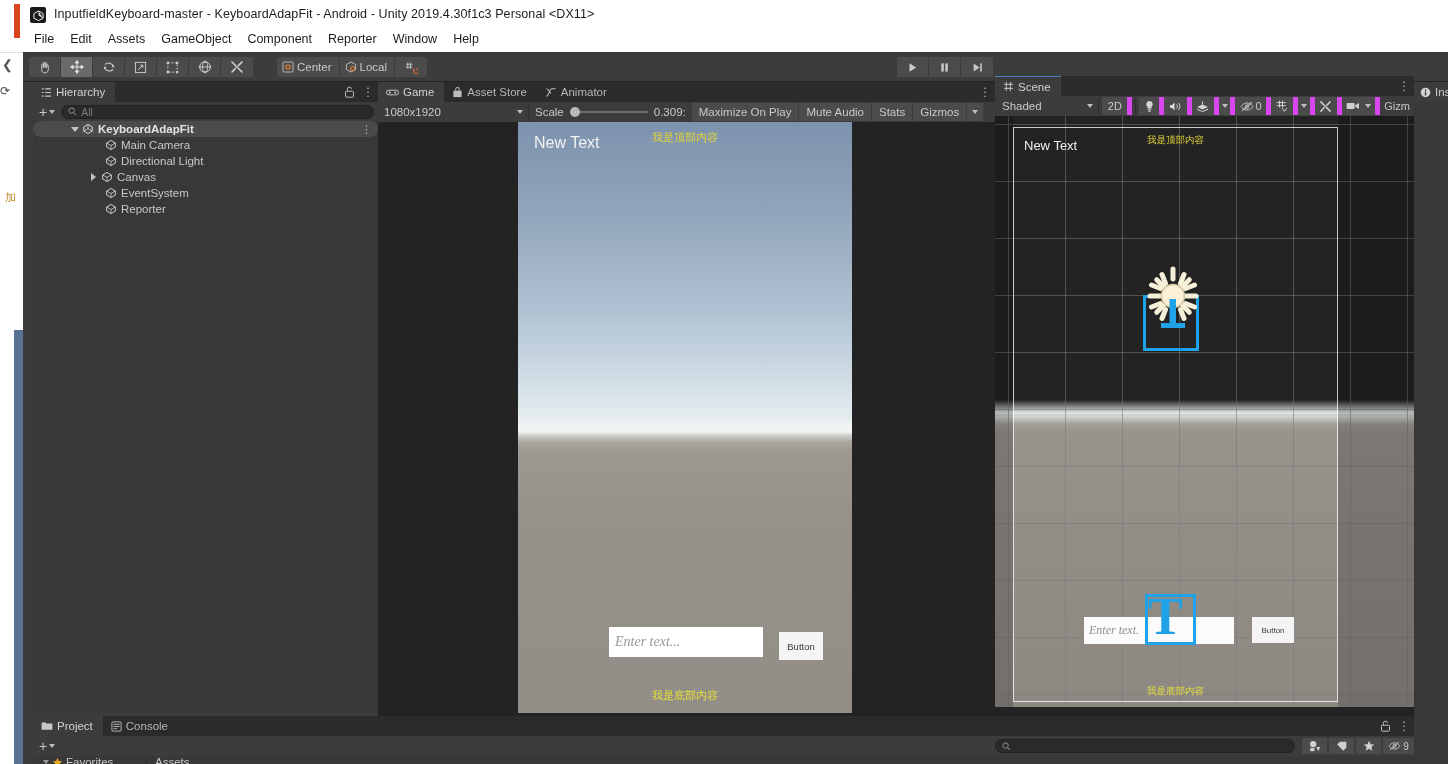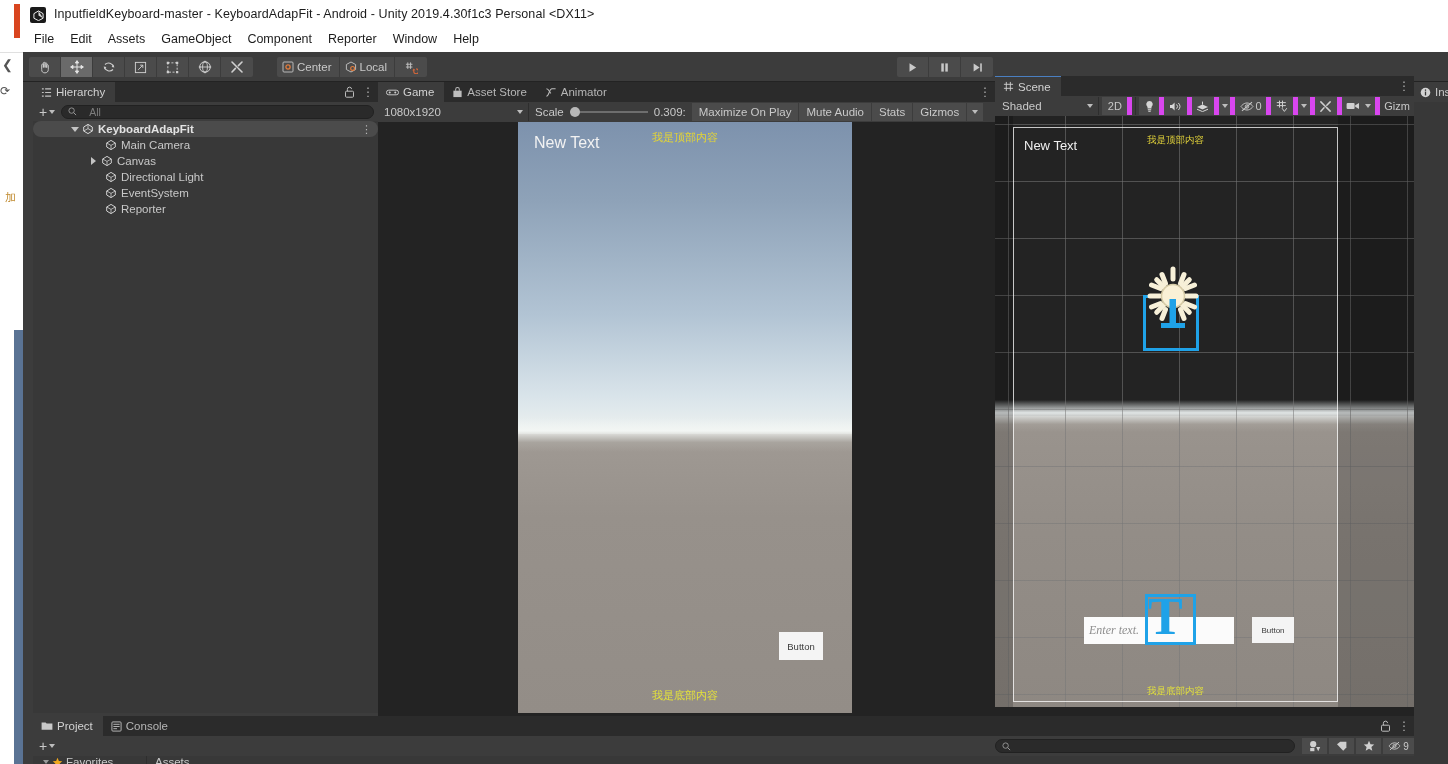--- a/index.html
+++ b/index.html
@@ -66,21 +66,21 @@
 
   
   #hierarchy { left: 10px; top: 82px; width: 345px; height: 631px; background: #383838; }
   .h-toolbar { position: absolute; left: 0; top: 20px; width: 100%; height: 19px;
     background: #3c3c3c; display: flex; align-items: center; padding: 0 4px; gap: 4px; }
   .plus-btn { display: flex; align-items: center; gap: 2px; color: #c9c9c9; font-size: 14px;
     padding: 0 2px; }
   .caret { width: 0; height: 0; border-left: 3.5px solid transparent; border-right: 3.5px solid transparent;
     border-top: 4px solid #bdbdbd; }
   .h-search { flex: 1; height: 14px; background: #2a2a2a; border: 1px solid #212121;
-    border-radius: 7px; display: flex; align-items: center; padding: 0 6px; gap: 12px; }
+    border-radius: 7px; display: flex; align-items: center; padding: 0 6px; gap: 4px; }
   .h-search .ph { font-size: 10.5px; color: #7d7d7d; }
   .h-body { position: absolute; left: 0; top: 39px; right: 0; bottom: 0; background: #383838; }
   .h-row { height: 16px; display: flex; align-items: center; font-size: 11.5px; color: #c8c8c8;
     position: relative; border-radius: 8px; }
   .h-row.selected { background: #4b4b4b; }
   .h-row .foldout { width: 0; height: 0; margin-right: 3px; }
   .h-row .fold-open { border-left: 4px solid transparent; border-right: 4px solid transparent;
     border-top: 5px solid #c3c3c3; }
   .h-row .fold-closed { border-top: 4px solid transparent; border-bottom: 4px solid transparent;
     border-left: 5px solid #c3c3c3; }
@@ -416,39 +416,39 @@
         <div class="h-row" style="padding-left:72px;">
           <span class="go-icon">
             <svg width="12" height="12" viewBox="0 0 12 12">
                 <polygon points="6,1.4 10.3,4 10.3,8 6,10.6 1.7,8 1.7,4" fill="none" stroke="#cfcfcf" stroke-width="1"></polygon>
                 <path d="M1.7 4L6 6.4l4.3-2.4M6 6.4v4.2" stroke="#cfcfcf" stroke-width=".8" fill="none"></path>
               </svg>
           </span>
           <span class="lbl">Main Camera</span>
         </div>
 
+        <div class="h-row" style="padding-left:72px;">
+          <span class="go-icon">
+            <svg width="12" height="12" viewBox="0 0 12 12">
+                <polygon points="6,1.4 10.3,4 10.3,8 6,10.6 1.7,8 1.7,4" fill="none" stroke="#cfcfcf" stroke-width="1"></polygon>
+                <path d="M1.7 4L6 6.4l4.3-2.4M6 6.4v4.2" stroke="#cfcfcf" stroke-width=".8" fill="none"></path>
+              </svg>
+          </span>
+          <span class="lbl">Directional Light</span>
+        </div>
+
         <div class="h-row" style="padding-left:58px;">
           <span class="foldout fold-closed" style="margin-right:5px;"></span>
           <span class="go-icon">
             <svg width="12" height="12" viewBox="0 0 12 12">
                 <polygon points="6,1.4 10.3,4 10.3,8 6,10.6 1.7,8 1.7,4" fill="none" stroke="#cfcfcf" stroke-width="1"></polygon>
                 <path d="M1.7 4L6 6.4l4.3-2.4M6 6.4v4.2" stroke="#cfcfcf" stroke-width=".8" fill="none"></path>
               </svg>
           </span>
           <span class="lbl">Canvas</span>
-        </div>
-
-        <div class="h-row" style="padding-left:72px;">
-          <span class="go-icon">
-            <svg width="12" height="12" viewBox="0 0 12 12">
-                <polygon points="6,1.4 10.3,4 10.3,8 6,10.6 1.7,8 1.7,4" fill="none" stroke="#cfcfcf" stroke-width="1"></polygon>
-                <path d="M1.7 4L6 6.4l4.3-2.4M6 6.4v4.2" stroke="#cfcfcf" stroke-width=".8" fill="none"></path>
-              </svg>
-          </span>
-          <span class="lbl">Directional Light</span>
         </div>
 
         <div class="h-row" style="padding-left:72px;">
           <span class="go-icon">
             <svg width="12" height="12" viewBox="0 0 12 12">
                 <polygon points="6,1.4 10.3,4 10.3,8 6,10.6 1.7,8 1.7,4" fill="none" stroke="#cfcfcf" stroke-width="1"></polygon>
                 <path d="M1.7 4L6 6.4l4.3-2.4M6 6.4v4.2" stroke="#cfcfcf" stroke-width=".8" fill="none"></path>
               </svg>
           </span>
           <span class="lbl">EventSystem</span>
@@ -524,20 +524,23 @@
         </div>
       </div>
 
       <div class="g-view">
         <div class="g-canvas">
           <div class="sky"></div>
           <div class="ground"></div>
           <div class="haze"></div>
           <div class="ui-newtext">New Text</div>
           <div class="ui-toptext">我是顶部内容</div>
+          <div class="ui-inputfield">
+            <span>Enter text...</span>
+          </div>
           <div class="ui-gbutton">Button</div>
           <div class="ui-bottomtext">我是底部内容</div>
         </div>
       </div>
     </div>
 
     <div class="panel" id="scenepanel">
       <div class="panel-tabs">
         <div class="ptab active scene-tab">
           <span class="ico">

